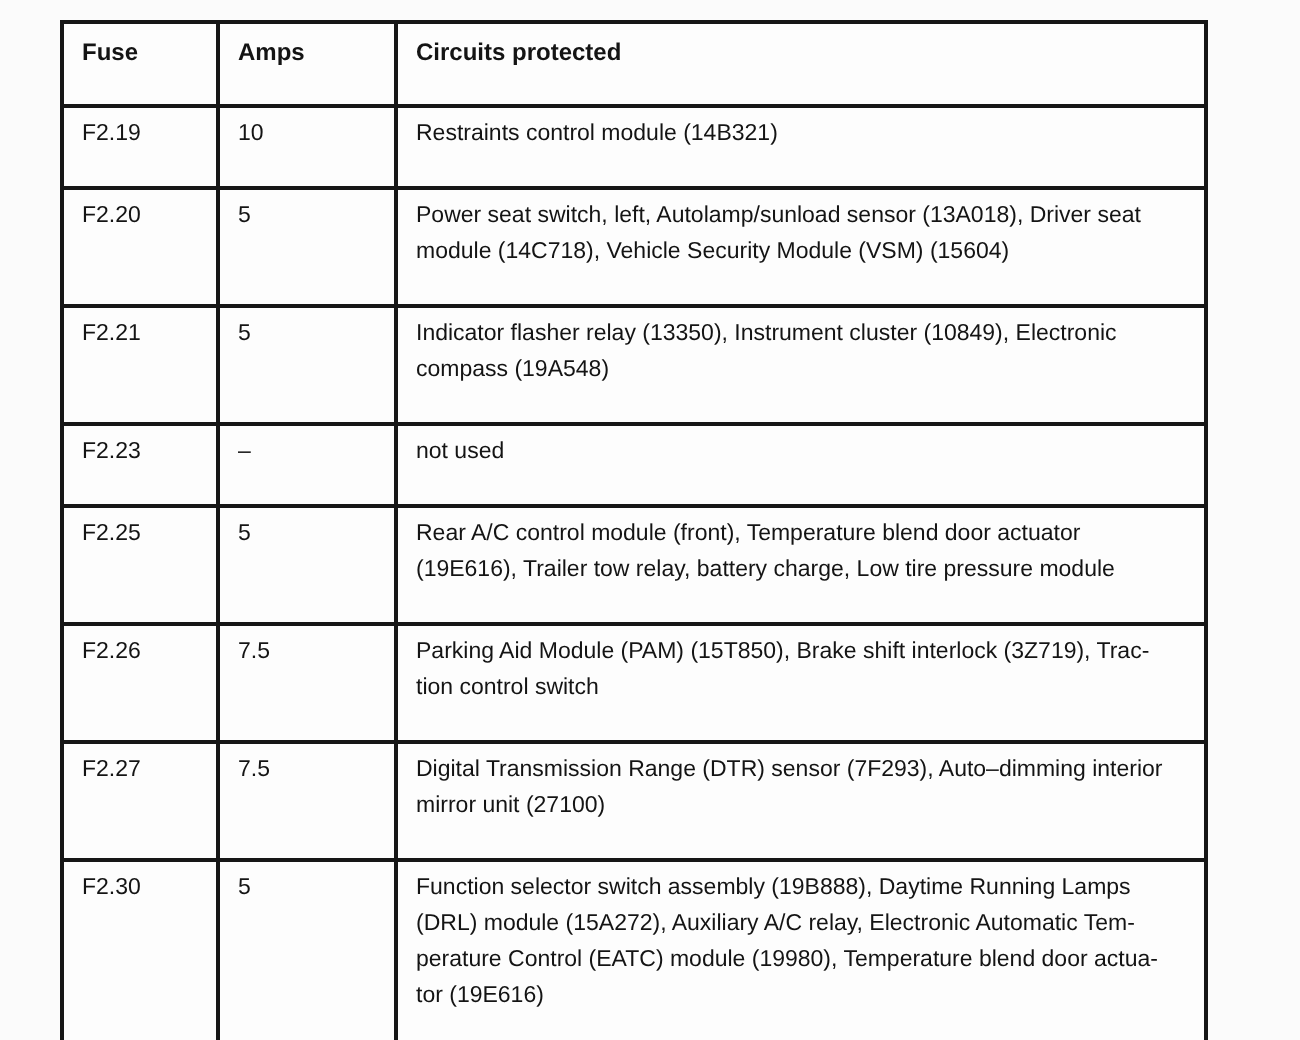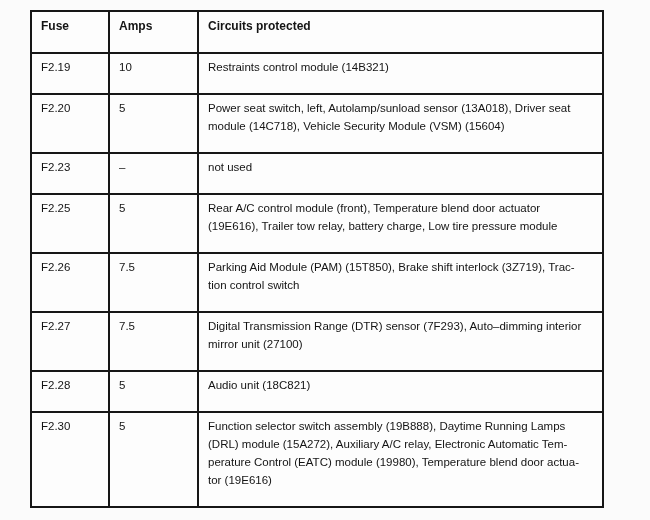--- a/index.html
+++ b/index.html
@@ -78,20 +78,26 @@
         <td class="amps-cell">10</td>
         <td class="circuits-cell">Restraints control module (14B321)</td>
       </tr>
       <tr>
         <td class="fuse-cell">F2.20</td>
         <td class="amps-cell">5</td>
         <td class="circuits-cell">Power seat switch, left, Autolamp/sunload sensor (13A018), Driver seat
 module (14C718), Vehicle Security Module (VSM) (15604)</td>
       </tr>
       <tr>
+        <td class="fuse-cell">F2.21</td>
+        <td class="amps-cell">5</td>
+        <td class="circuits-cell">Indicator flasher relay (13350), Instrument cluster (10849), Electronic
+compass (19A548)</td>
+      </tr>
+      <tr>
         <td class="fuse-cell">F2.23</td>
         <td class="amps-cell">–</td>
         <td class="circuits-cell">not used</td>
       </tr>
       <tr>
         <td class="fuse-cell">F2.25</td>
         <td class="amps-cell">5</td>
         <td class="circuits-cell">Rear A/C control module (front), Temperature blend door actuator
 (19E616), Trailer tow relay, battery charge, Low tire pressure module</td>
       </tr>
@@ -101,25 +107,20 @@
         <td class="circuits-cell">Parking Aid Module (PAM) (15T850), Brake shift interlock (3Z719), Trac-
 tion control switch</td>
       </tr>
       <tr>
         <td class="fuse-cell">F2.27</td>
         <td class="amps-cell">7.5</td>
         <td class="circuits-cell">Digital Transmission Range (DTR) sensor (7F293), Auto–dimming interior
 mirror unit (27100)</td>
       </tr>
       <tr>
-        <td class="fuse-cell">F2.28</td>
-        <td class="amps-cell">5</td>
-        <td class="circuits-cell">Audio unit (18C821)</td>
-      </tr>
-      <tr>
         <td class="fuse-cell">F2.30</td>
         <td class="amps-cell">5</td>
         <td class="circuits-cell">Function selector switch assembly (19B888), Daytime Running Lamps
 (DRL) module (15A272), Auxiliary A/C relay, Electronic Automatic Tem-
 perature Control (EATC) module (19980), Temperature blend door actua-
 tor (19E616)</td>
       </tr>
     </tbody>
   </table>
 </div>

